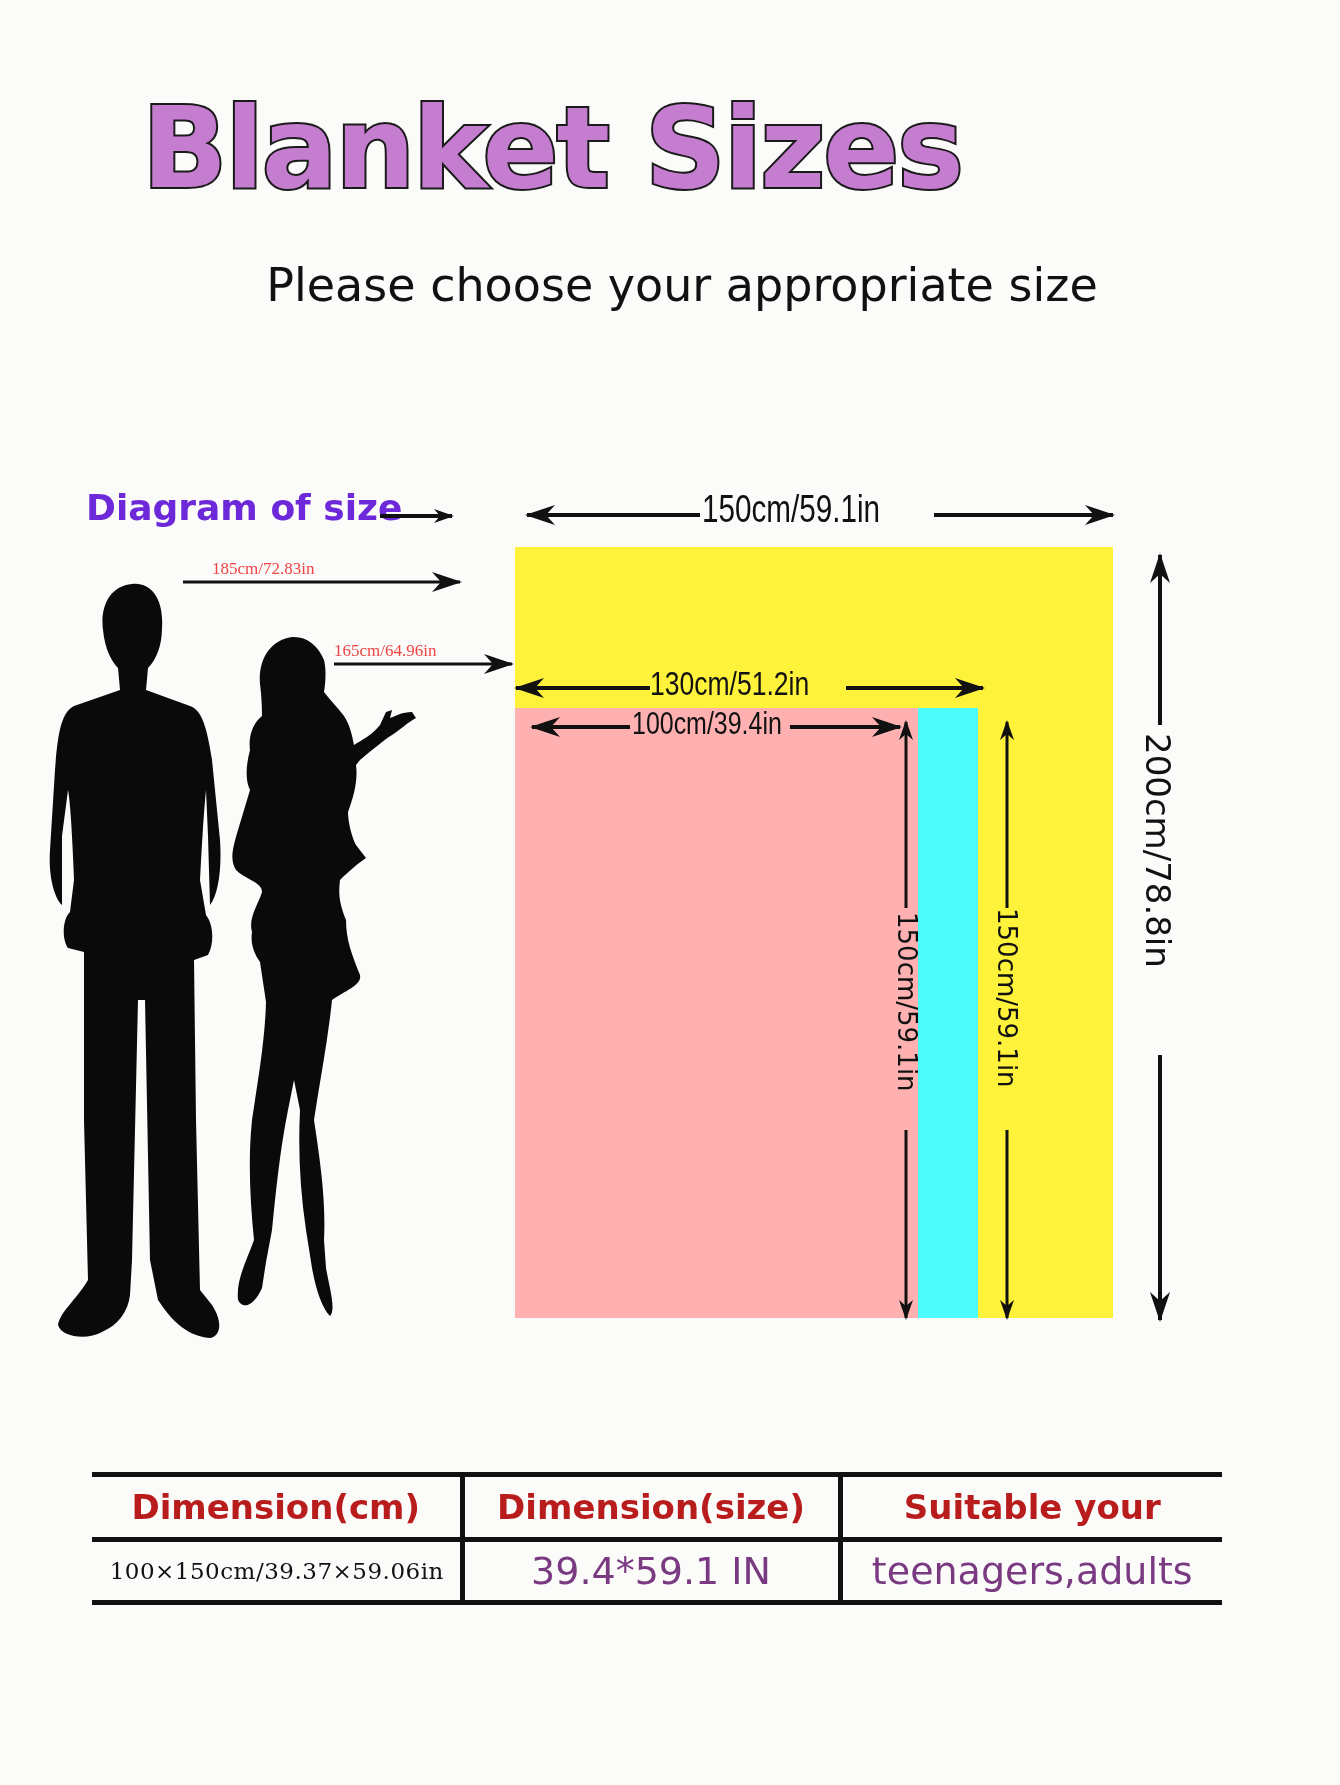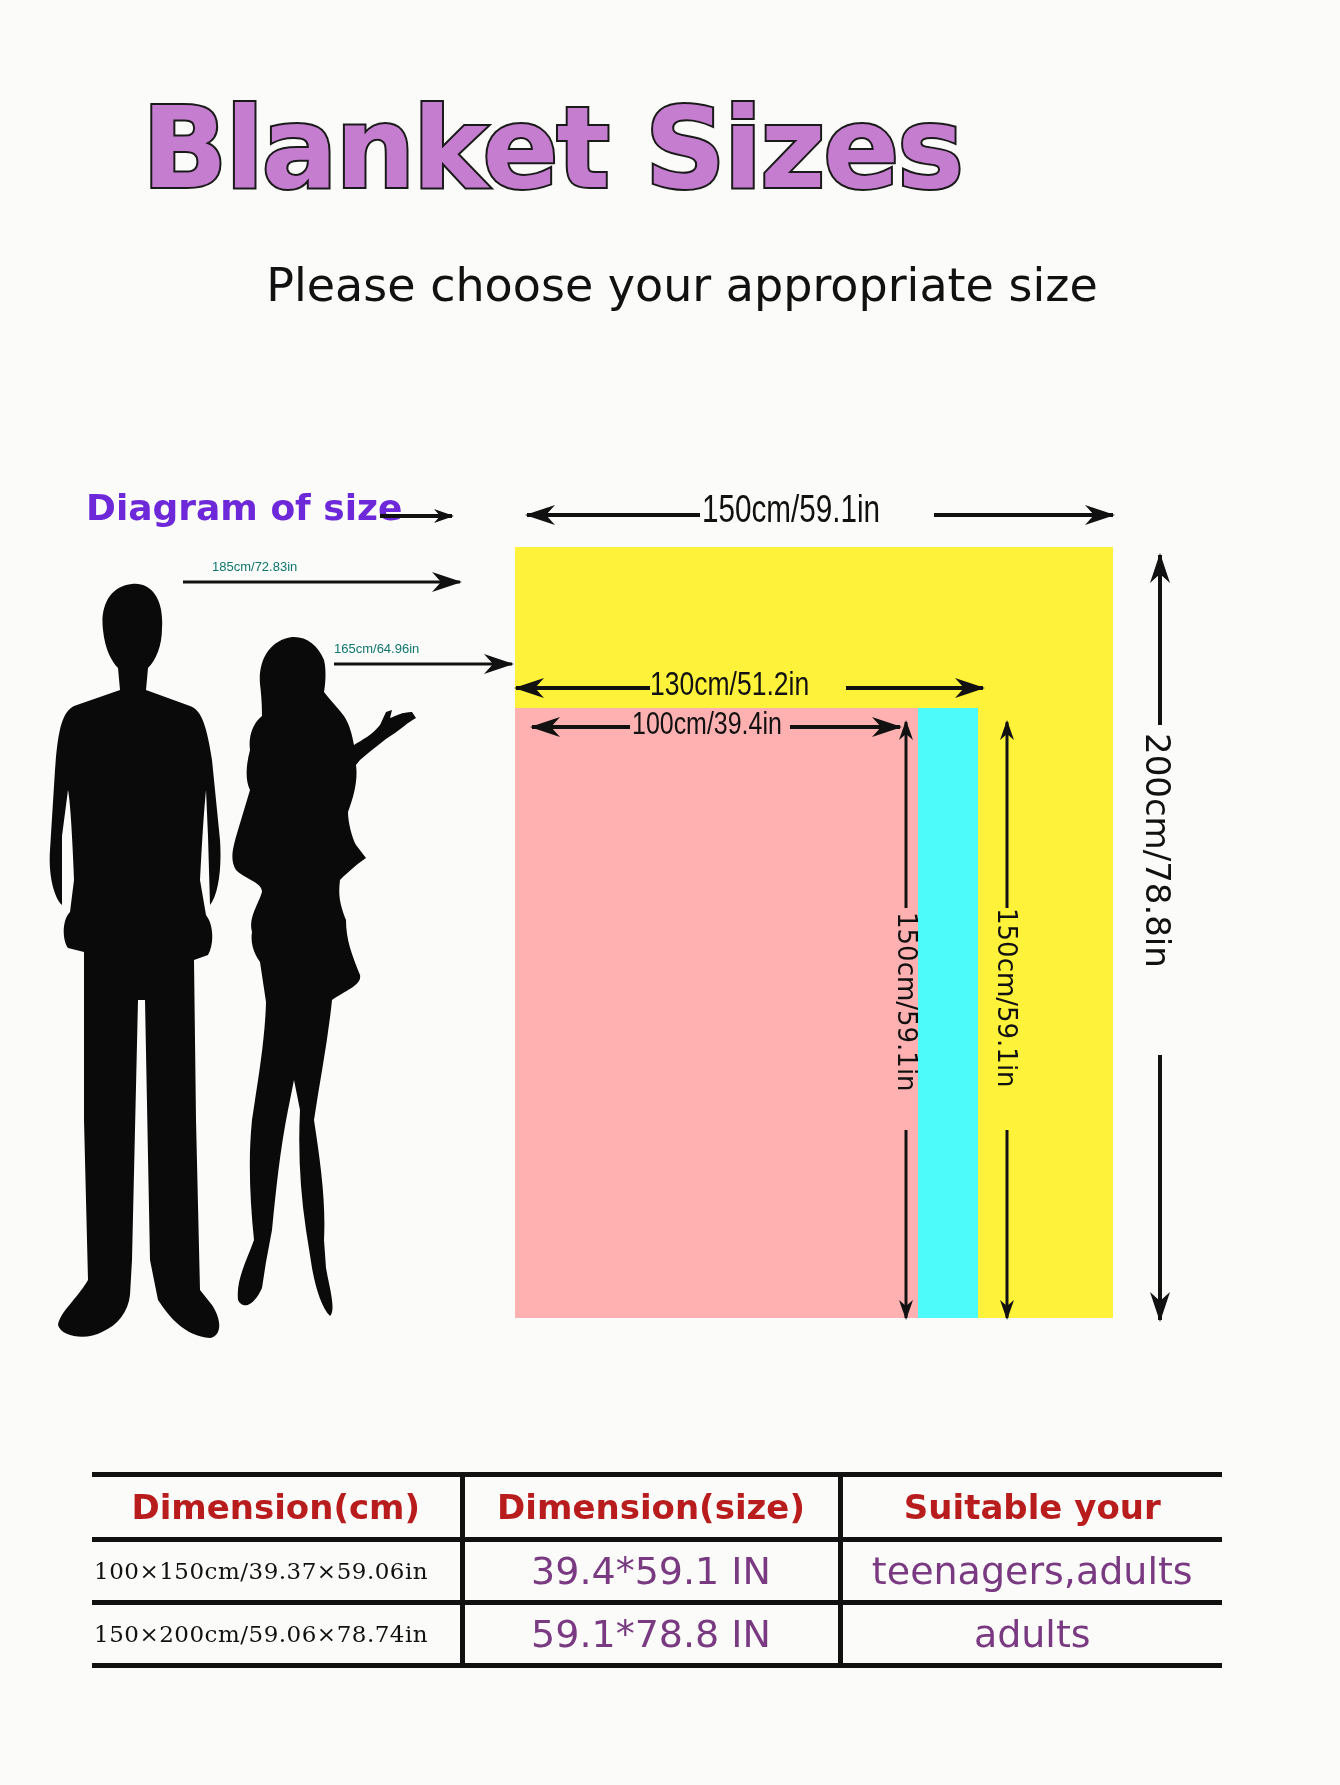--- a/index.html
+++ b/index.html
@@ -1,29 +1,29 @@
 <!DOCTYPE html>
 <html><head>
 <meta charset="utf-8">
 <style>
   html, body { margin:0; padding:0; }
   body { width:1340px; height:1785px; background:#fbfbf9; position:relative; overflow:hidden; font-family:"DejaVu Sans", sans-serif; }
   .abs { position:absolute; }
   .title { left:0; width:1104px; top:92px; text-align:center; font-family:"DejaVu Sans", sans-serif; font-weight:bold; font-size:112px; letter-spacing:-2px; color:#c57dcf; -webkit-text-stroke:4px #1a1a1a; paint-order:stroke fill; line-height:1; }
   .subtitle { left:0; width:1340px; top:258px; text-align:center; font-size:46px; color:#111; font-family:"DejaVu Sans", sans-serif;padding-left:12px; }
   .diag-label { left:86px; top:487px; font-size:36px; font-weight:bold; color:#6d28d9; font-family:"DejaVu Sans", sans-serif; }
-  .small-label { font-size:13px; color:#0f766e; font-family:Liberation Sans, sans-serif; }
+  .small-label { font-size:17px; color:#ef4444; font-family:Liberation Serif, serif; }
   .dim-label { font-family:"Liberation Sans", sans-serif; font-size:38px; color:#111; transform:scaleX(0.78); transform-origin:left center; white-space:nowrap; }
   .vlabel { font-family:"DejaVu Sans", sans-serif; font-size:28px; color:#111; white-space:nowrap; transform-origin:left top; transform:rotate(90deg); }
   .rect { position:absolute; }
   svg.ov { position:absolute; left:0; top:0; }
   table.sizes { position:absolute; left:92px; top:1472px; width:1130px; border-collapse:collapse; }
   table.sizes td, table.sizes th { border-top:5px solid #111; border-bottom:5px solid #111; height:58px; padding:0; text-align:center; }
   table.sizes th { font-size:34px; font-weight:bold; color:#b91c1c; font-family:"DejaVu Sans", sans-serif; }
-  table.sizes td.cm { font-family:"DejaVu Serif", serif; font-size:23px; color:#111; text-align:left; padding-left:2px; white-space:nowrap; letter-spacing:0.5px; }
+  table.sizes td.cm { font-family:"DejaVu Serif", serif; font-size:23px; color:#111; text-align:center; padding-left:2px; white-space:nowrap; letter-spacing:0.5px; }
   table.sizes td.in, table.sizes td.suit { font-family:"DejaVu Sans", sans-serif; font-size:38px; color:#7a3a82; }
   table.sizes .vsep { border-left:5px solid #111; }
   table.sizes tr:first-child th { height:60px; }
 </style>
 </head>
 <body>
 
 <div class="abs title">Blanket Sizes</div>
 <div class="abs subtitle">Please choose your appropriate size</div>
 
@@ -97,19 +97,14 @@
       <tr>
     <th>Dimension(cm)</th>
     <th class="vsep">Dimension(size)</th>
     <th class="vsep">Suitable your</th>
   </tr>
   <tr>
     <td class="cm">100×150cm/39.37×59.06in</td>
     <td class="in vsep">39.4*59.1 IN</td>
     <td class="suit vsep">teenagers,adults</td>
   </tr>
-  <tr>
-    <td class="cm">150×200cm/59.06×78.74in</td>
-    <td class="in vsep">59.1*78.8 IN</td>
-    <td class="suit vsep">adults</td>
-  </tr>
 </tbody>
   </table>
 
 </body></html>

